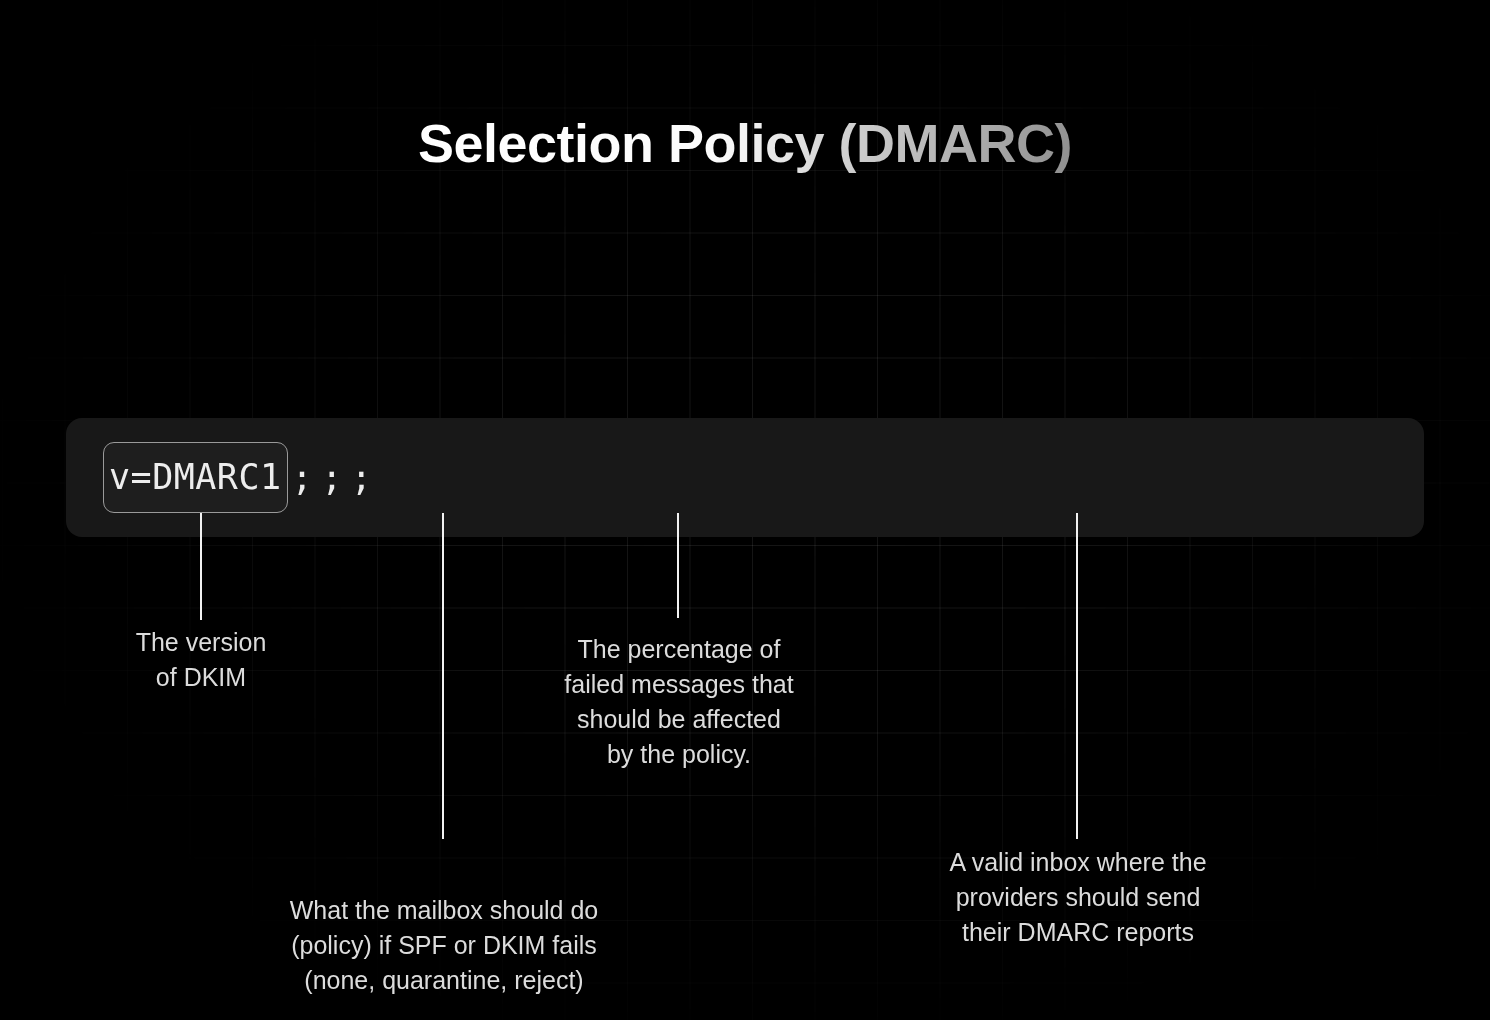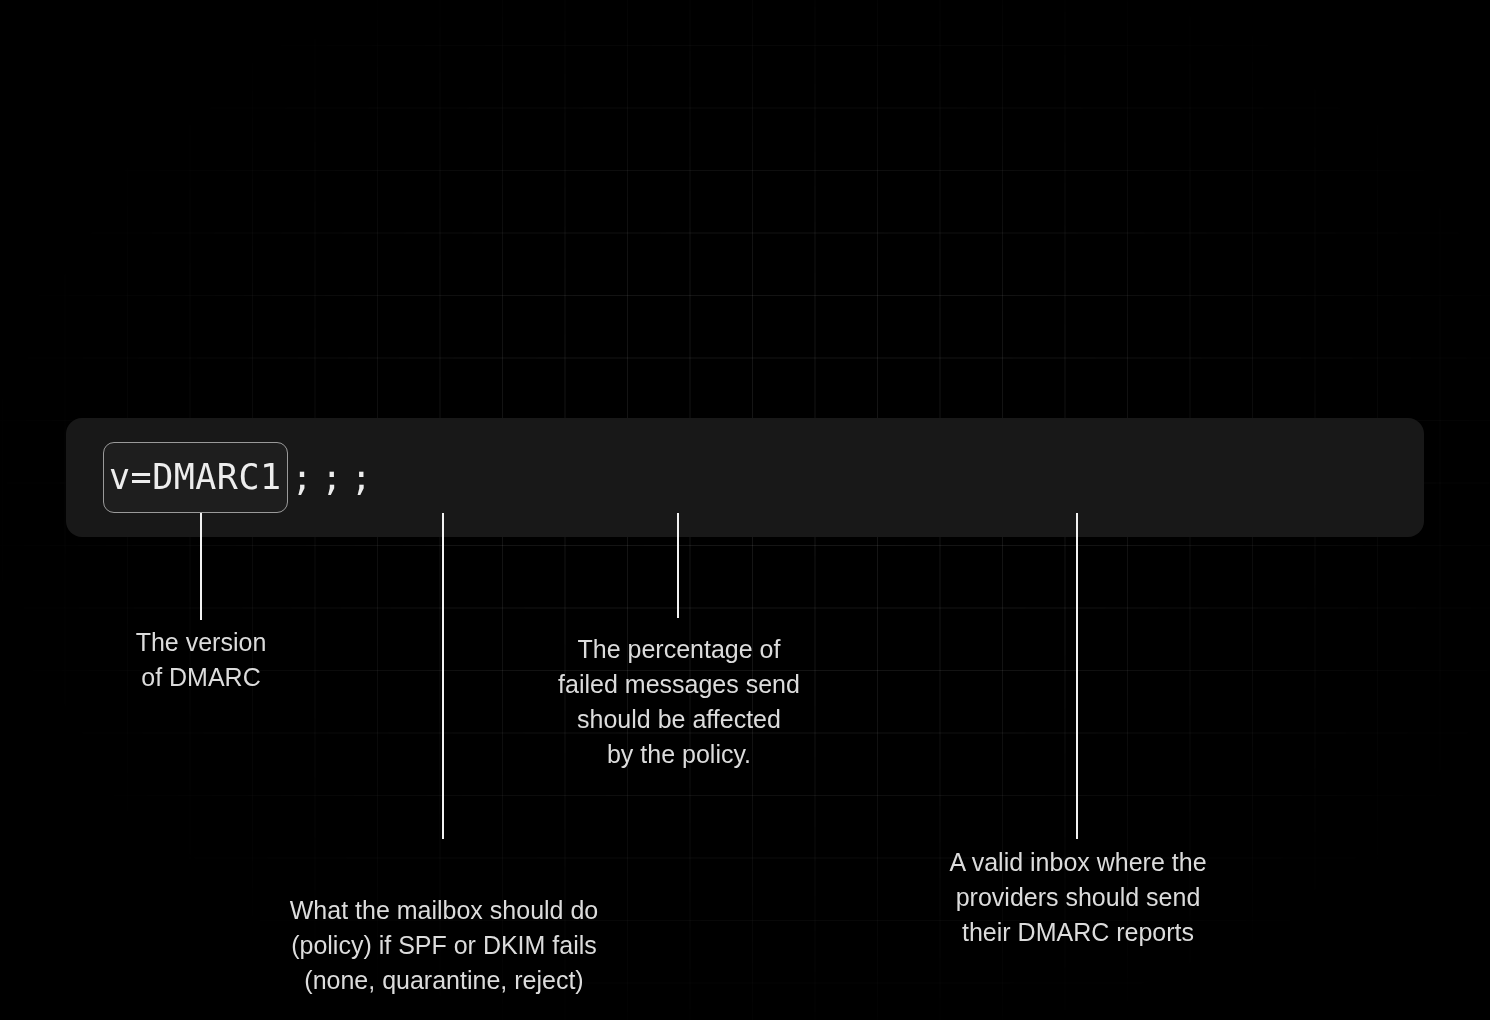--- a/index.html
+++ b/index.html
@@ -111,39 +111,42 @@
   #note-policy    { left: 228px; top: 845px; width: 432px; margin-top: 48px; }
   #note-rua       { left: 882px; top: 845px; width: 392px; }
 </style>
 </head>
 <body>
 
 <div id="stage">
 
   <div id="grid-layer"></div>
 
+  <div id="title">
+    <span class="t-main">Selection Policy (DMARC)</span>
+  </div>
 
   <div id="code-bar">
     <div class="code-row">
       <span class="token">v=DMARC1</span>
       <span class="sep">;</span>
       <span class="sep">;</span>
       <span class="sep">;</span>
     </div>
   </div>
 
   <div class="connector" style="left:200px; top:513px; height:107px;"></div>
   <div class="connector" style="left:442px; top:513px; height:326px;"></div>
   <div class="connector" style="left:677px; top:513px; height:105px;"></div>
   <div class="connector" style="left:1076px; top:513px; height:326px;"></div>
 
   <div class="note" id="note-version">The version
-of DMARC</div>
+of DKIM</div>
   <div class="note" id="note-pct">The percentage of
-failed messages send
+failed messages that
 should be affected
 by the policy.</div>
   <div class="note" id="note-policy">What the mailbox should do
 (policy) if SPF or DKIM fails
 (none, quarantine, reject)</div>
   <div class="note" id="note-rua">A valid inbox where the
 providers should send
 their DMARC reports</div>
 
 </div>

